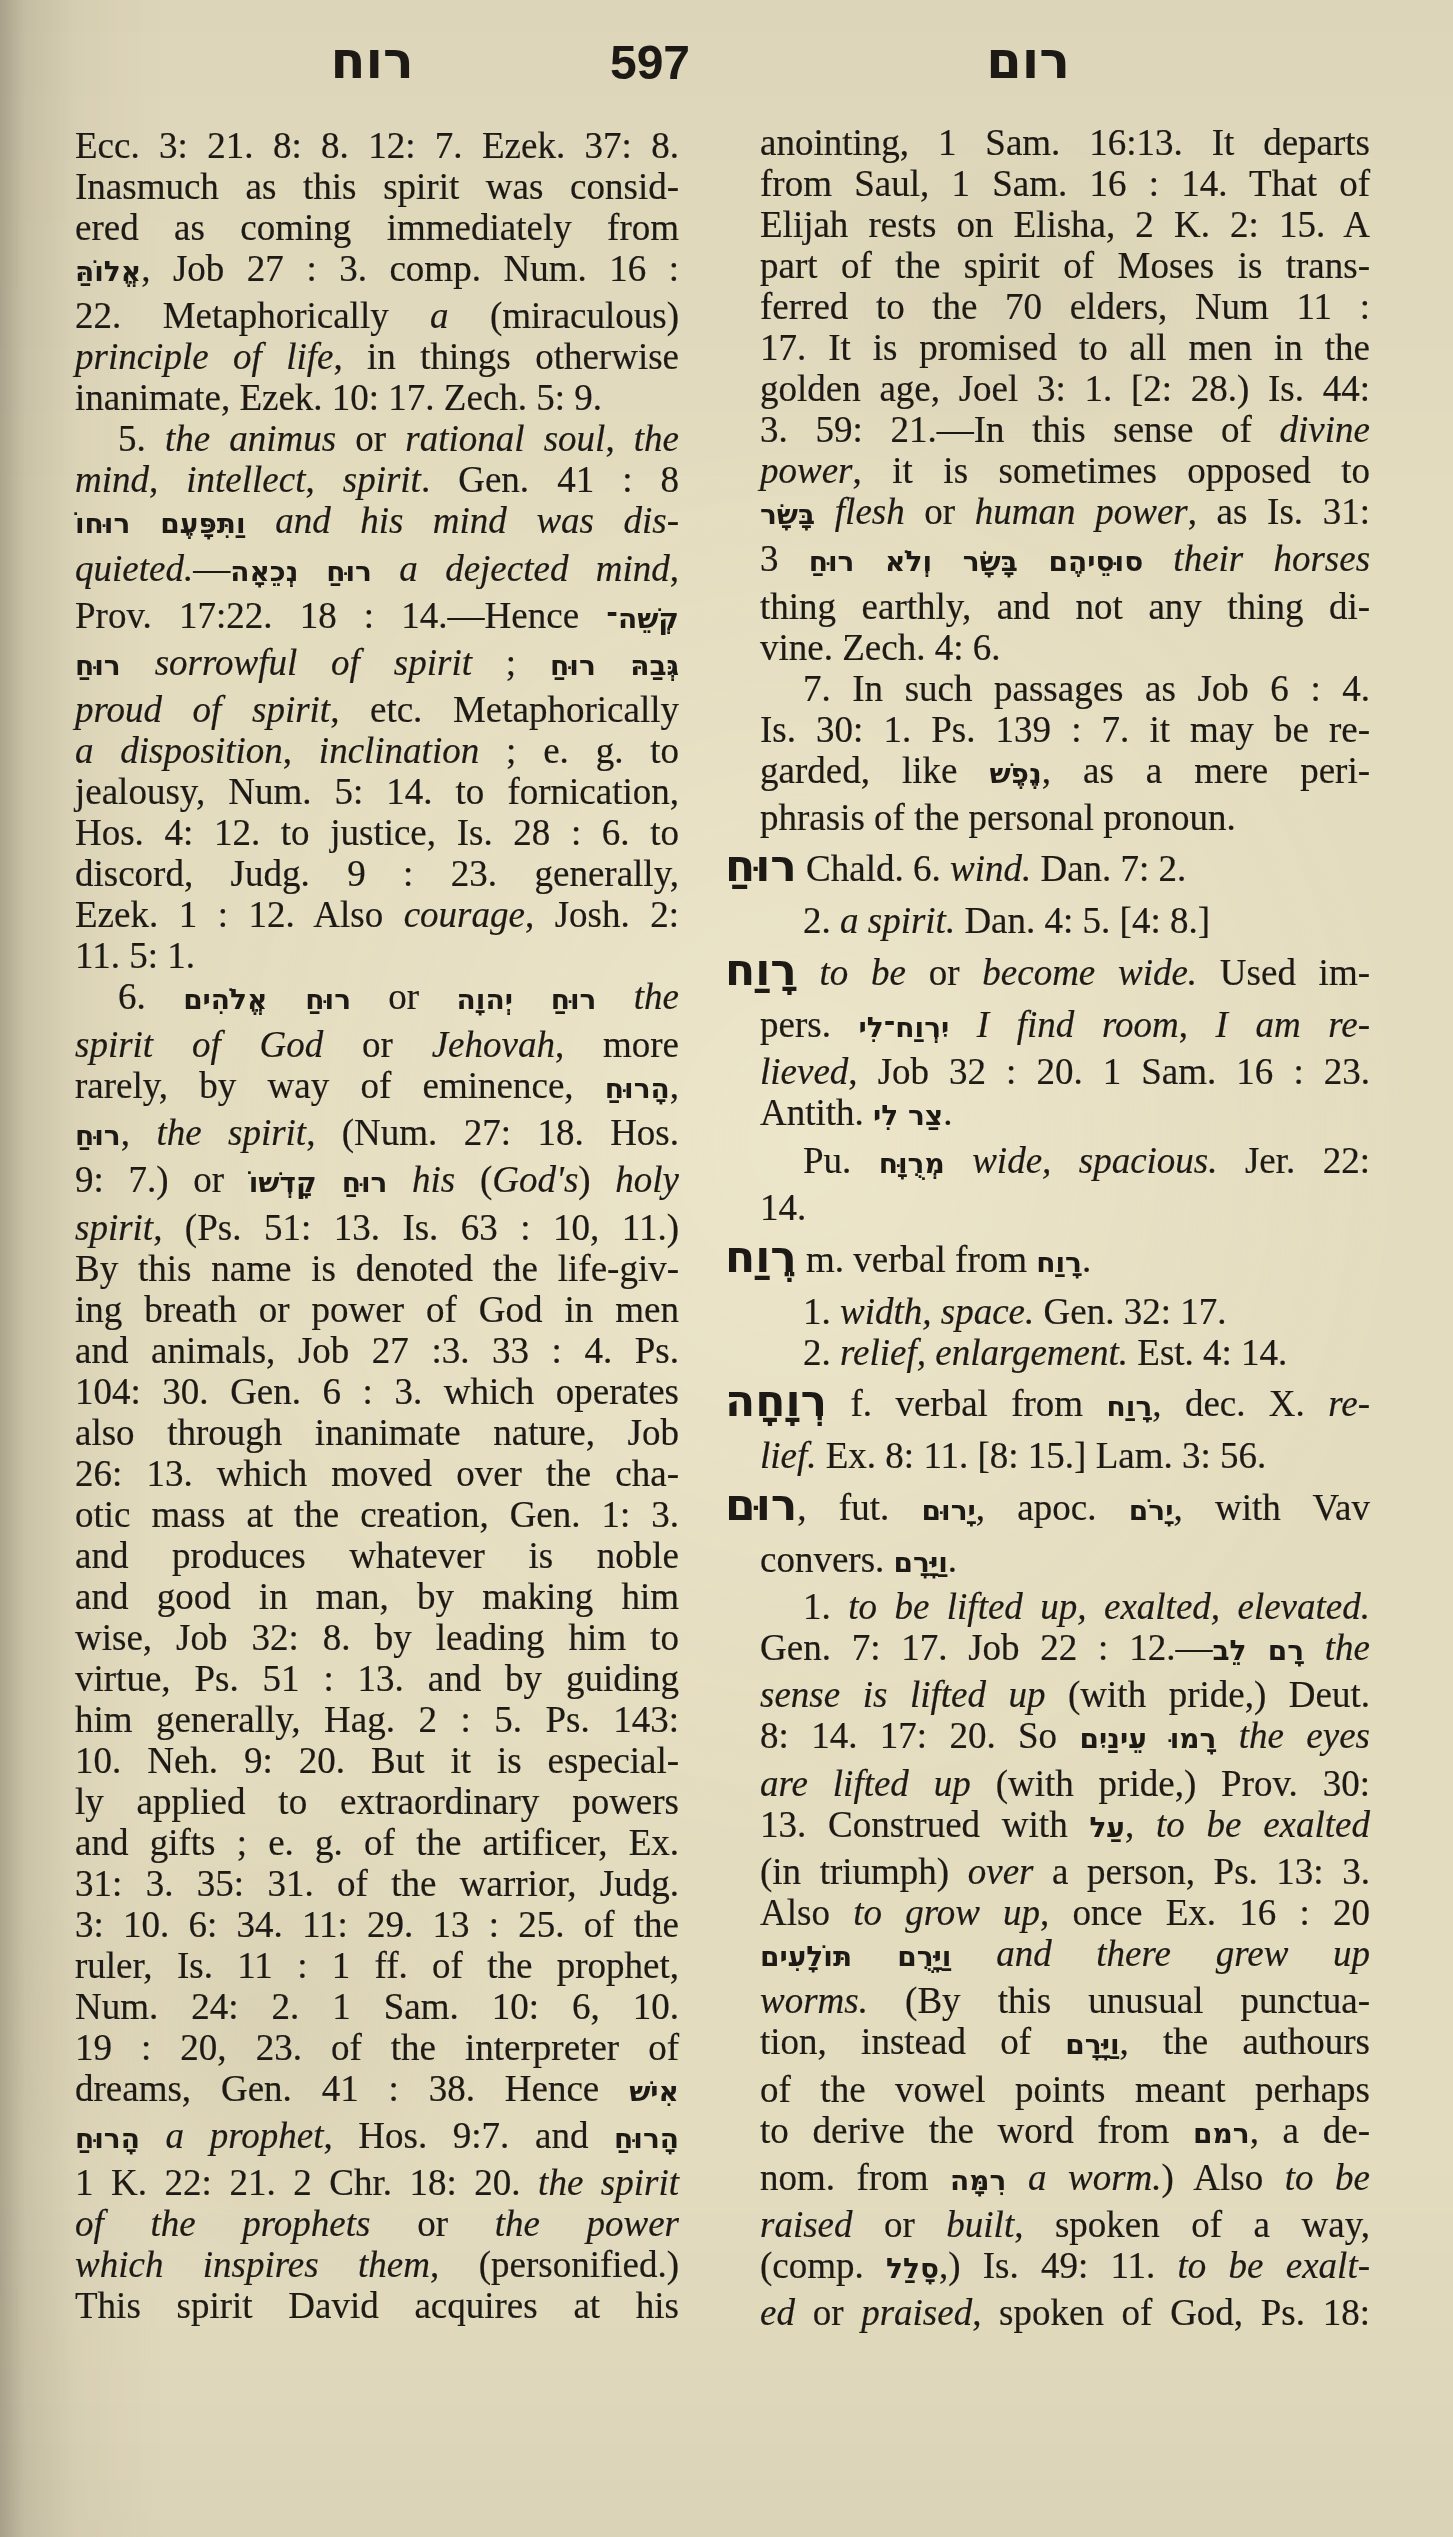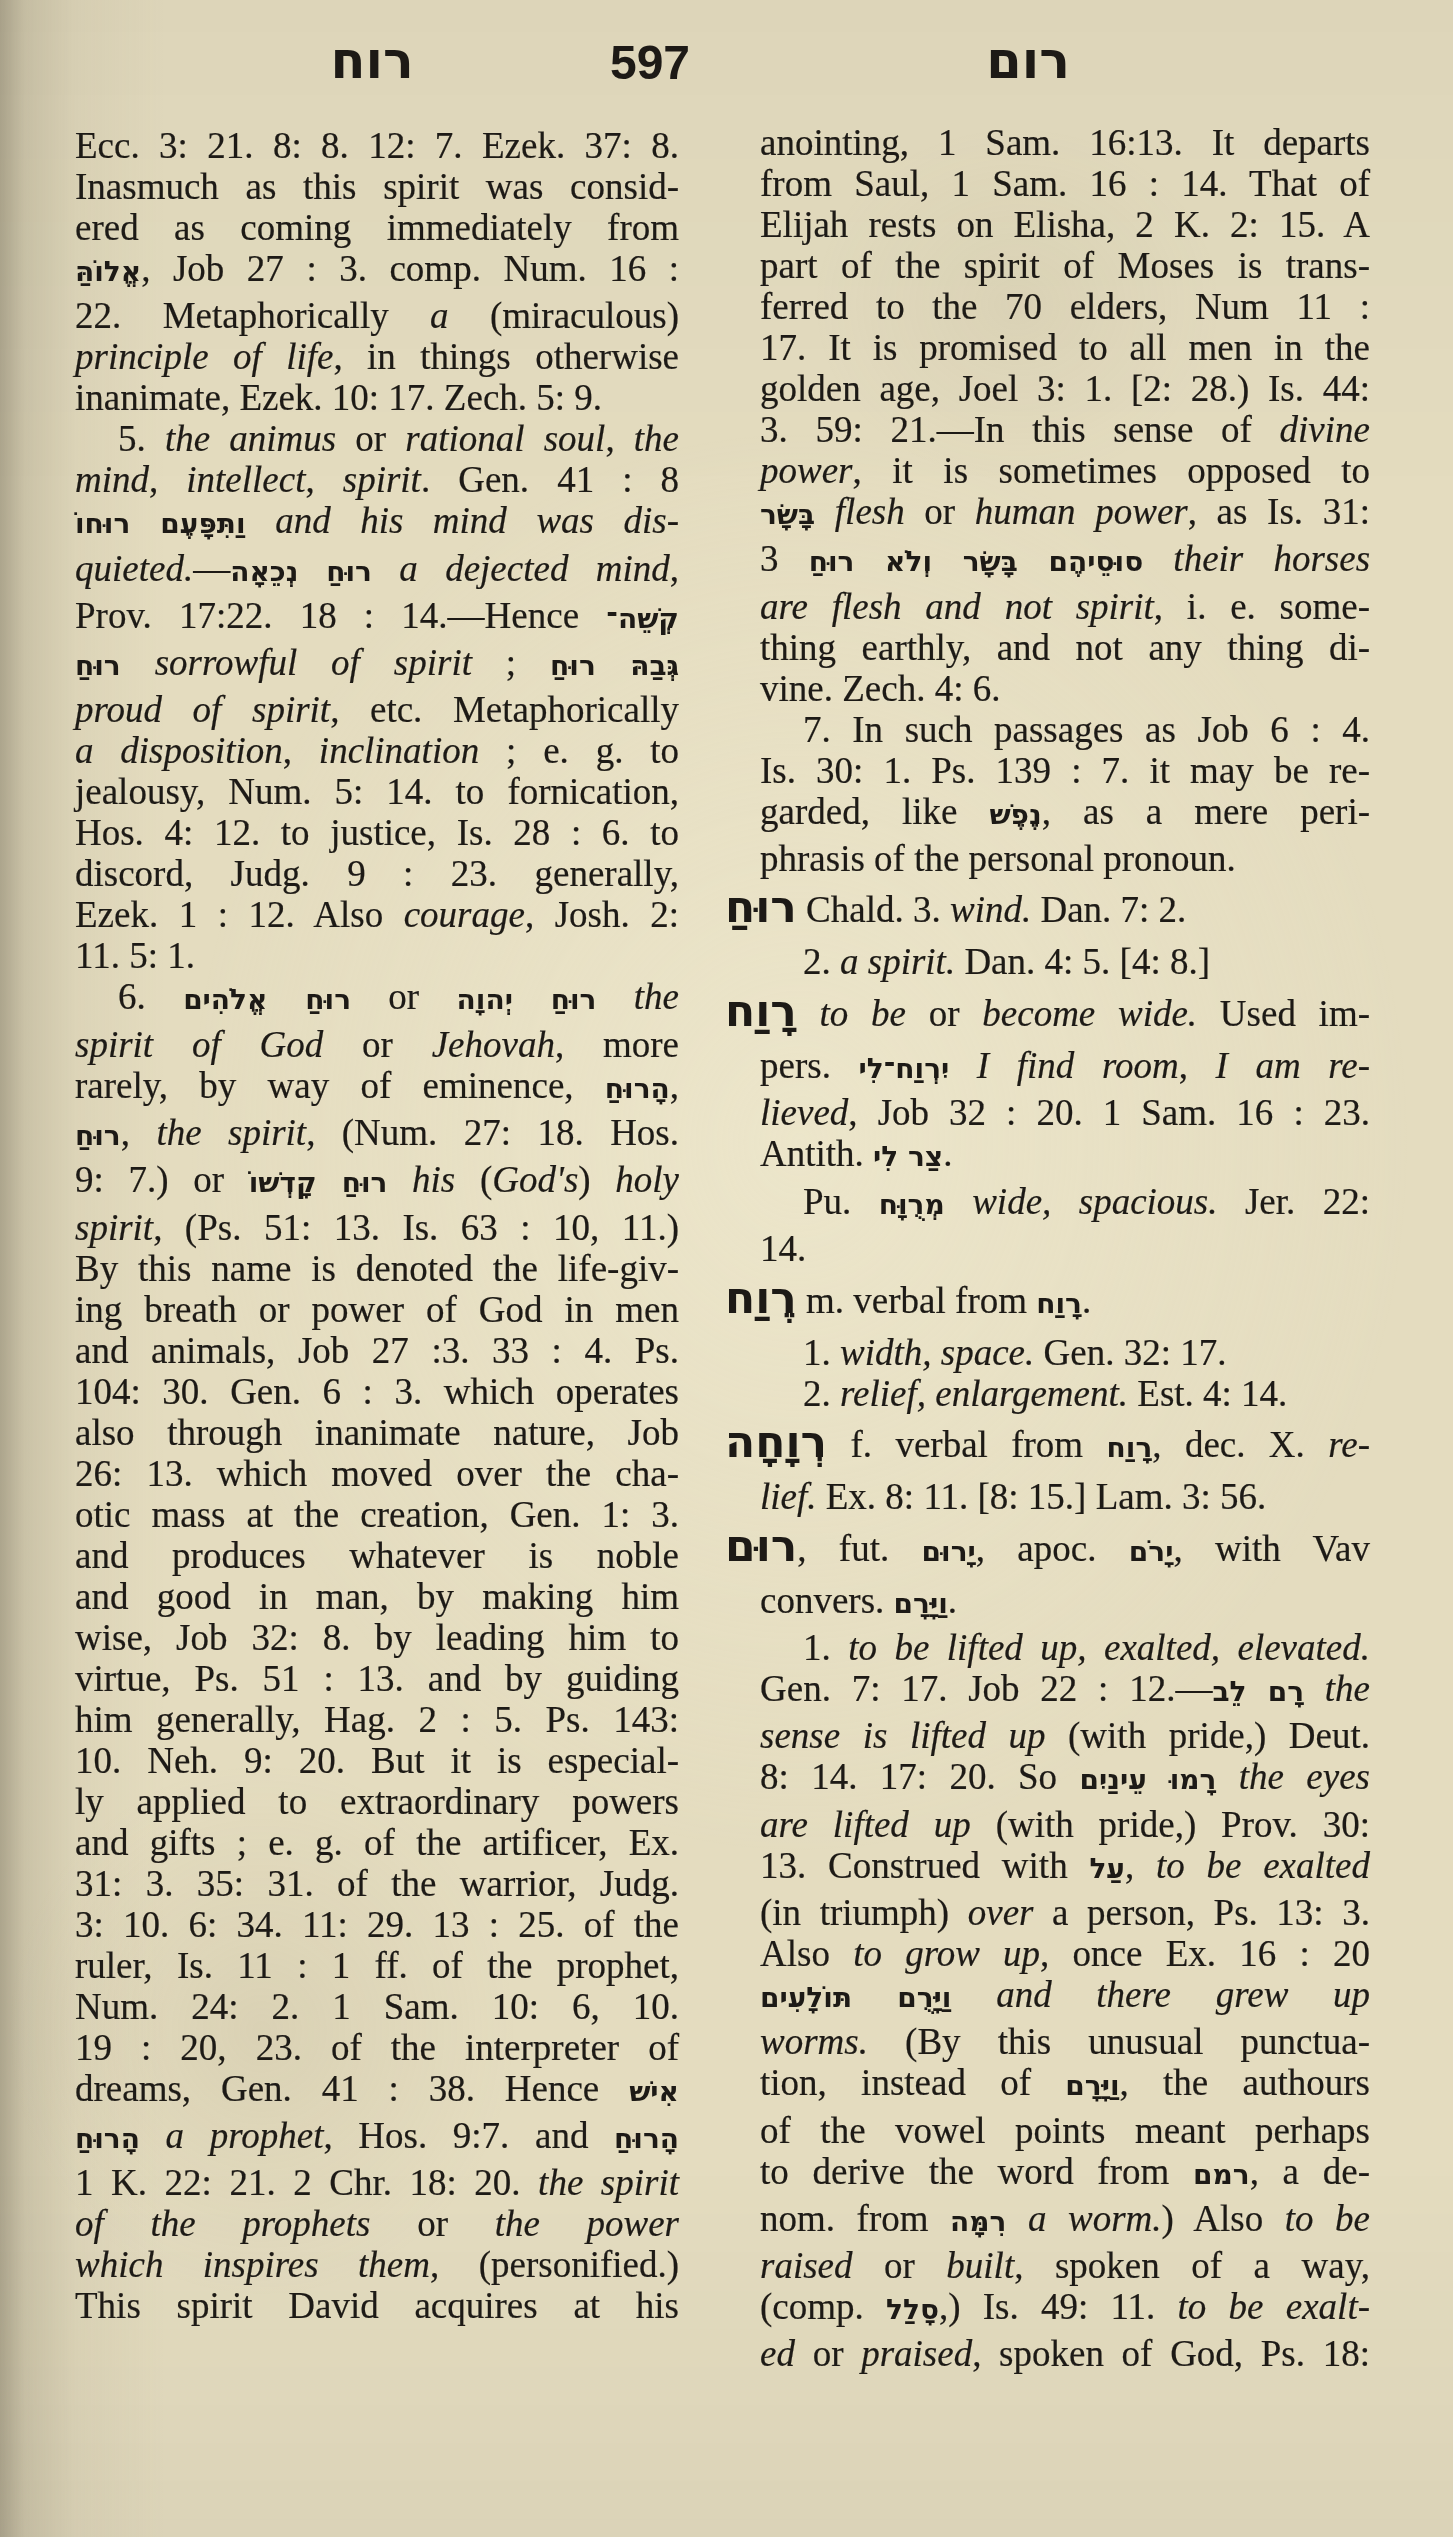--- a/index.html
+++ b/index.html
@@ -135,28 +135,27 @@
       <div class="line"><span class="seg-r">from Saul, 1 Sam. 16 : 14. That of</span></div>
       <div class="line"><span class="seg-r">Elijah rests on Elisha, 2 K. 2: 15. A</span></div>
       <div class="line"><span class="seg-r">part of the spirit of Moses is trans-</span></div>
       <div class="line"><span class="seg-r">ferred to the 70 elders, Num 11 :</span></div>
       <div class="line"><span class="seg-r">17. It is promised to all men in the</span></div>
       <div class="line"><span class="seg-r">golden age, Joel 3: 1. [2: 28.) Is. 44:</span></div>
       <div class="line"><span class="seg-r">3. 59: 21.—In this sense of </span><span class="seg-i">divine</span></div>
       <div class="line"><span class="seg-i">power</span><span class="seg-r">, it is sometimes opposed to</span></div>
       <div class="line heb"><span class="seg-h" dir="rtl">בָּשָׂר</span><span class="seg-r"> </span><span class="seg-i">flesh</span><span class="seg-r"> or </span><span class="seg-i">human power</span><span class="seg-r">, as Is. 31:</span></div>
       <div class="line heb"><span class="seg-r">3 </span><span class="seg-h" dir="rtl">סוּסֵיהֶם בָּשָׂר וְלֹא רוּחַ</span><span class="seg-r"> </span><span class="seg-i">their horses</span></div>
-      <div class="line"><span class="seg-i">are flesh and not spirit</span><span class="seg-r">, i. e. some-</span></div>
       <div class="line"><span class="seg-r">thing earthly, and not any thing di-</span></div>
       <div class="line last"><span class="seg-r">vine. Zech. 4: 6.</span></div>
       <div class="line indent"><span class="seg-r">7. In such passages as Job 6 : 4.</span></div>
       <div class="line"><span class="seg-r">Is. 30: 1. Ps. 139 : 7. it may be re-</span></div>
       <div class="line heb"><span class="seg-r">garded, like </span><span class="seg-h" dir="rtl">נֶפֶשׁ</span><span class="seg-r">, as a mere peri-</span></div>
       <div class="line last"><span class="seg-r">phrasis of the personal pronoun.</span></div>
-      <div class="line last hwline"><span class="seg-hw" dir="rtl">רוּחַ</span><span class="seg-r"> Chald. 3. </span><span class="seg-i">wind.</span><span class="seg-r"> Dan. 7: 2.</span></div>
+      <div class="line last hwline"><span class="seg-hw" dir="rtl">רוּחַ</span><span class="seg-r"> Chald. 6. </span><span class="seg-i">wind.</span><span class="seg-r"> Dan. 7: 2.</span></div>
       <div class="line last indent"><span class="seg-r">2. </span><span class="seg-i">a spirit.</span><span class="seg-r"> Dan. 4: 5. [4: 8.]</span></div>
       <div class="line hwline"><span class="seg-hw" dir="rtl">רָוַח</span><span class="seg-r"> </span><span class="seg-i">to be</span><span class="seg-r"> or </span><span class="seg-i">become wide.</span><span class="seg-r"> Used im-</span></div>
       <div class="line heb"><span class="seg-r">pers. </span><span class="seg-h" dir="rtl">יִרְוַח־לִי</span><span class="seg-r"> </span><span class="seg-i">I find room</span><span class="seg-r">, </span><span class="seg-i">I am re-</span></div>
       <div class="line"><span class="seg-i">lieved</span><span class="seg-r">, Job 32 : 20. 1 Sam. 16 : 23.</span></div>
       <div class="line last heb"><span class="seg-r">Antith. </span><span class="seg-h" dir="rtl">צַר לִי</span><span class="seg-r">.</span></div>
       <div class="line indent heb"><span class="seg-r">Pu. </span><span class="seg-h" dir="rtl">מְרֻוָּח</span><span class="seg-r"> </span><span class="seg-i">wide, spacious.</span><span class="seg-r"> Jer. 22:</span></div>
       <div class="line last"><span class="seg-r">14.</span></div>
       <div class="line last heb hwline"><span class="seg-hw" dir="rtl">רֶוַח</span><span class="seg-r"> m. verbal from </span><span class="seg-h" dir="rtl">רָוַח</span><span class="seg-r">.</span></div>
       <div class="line last indent"><span class="seg-r">1. </span><span class="seg-i">width, space.</span><span class="seg-r"> Gen. 32: 17.</span></div>
       <div class="line last indent"><span class="seg-r">2. </span><span class="seg-i">relief, enlargement.</span><span class="seg-r"> Est. 4: 14.</span></div>

